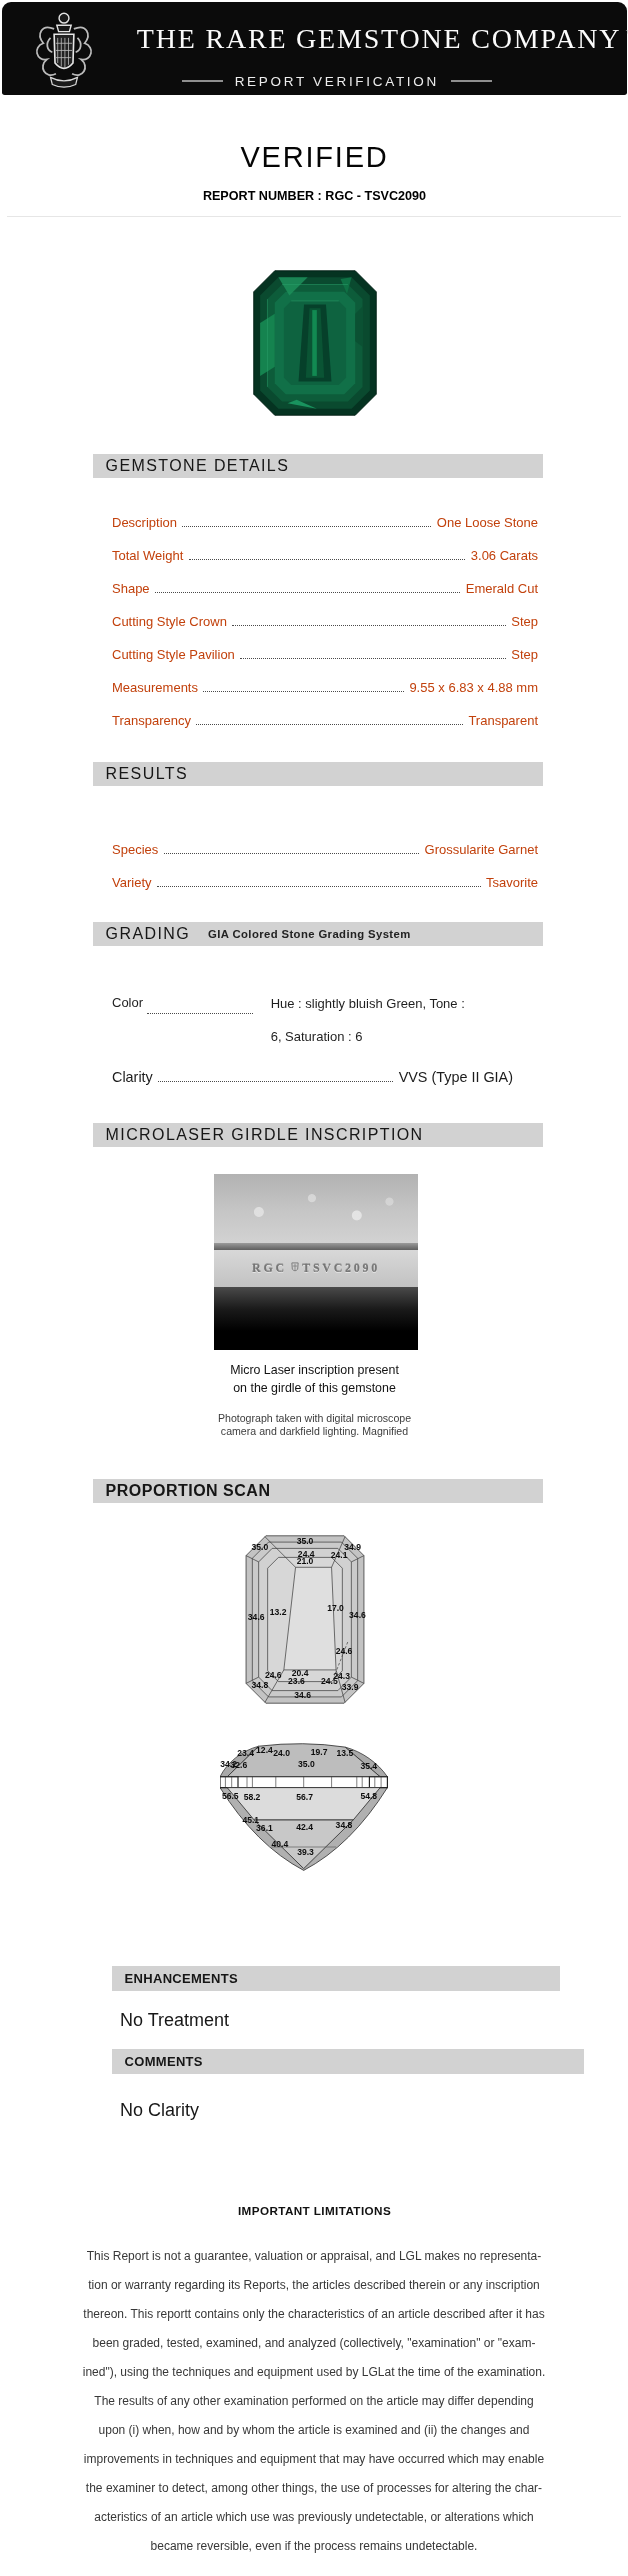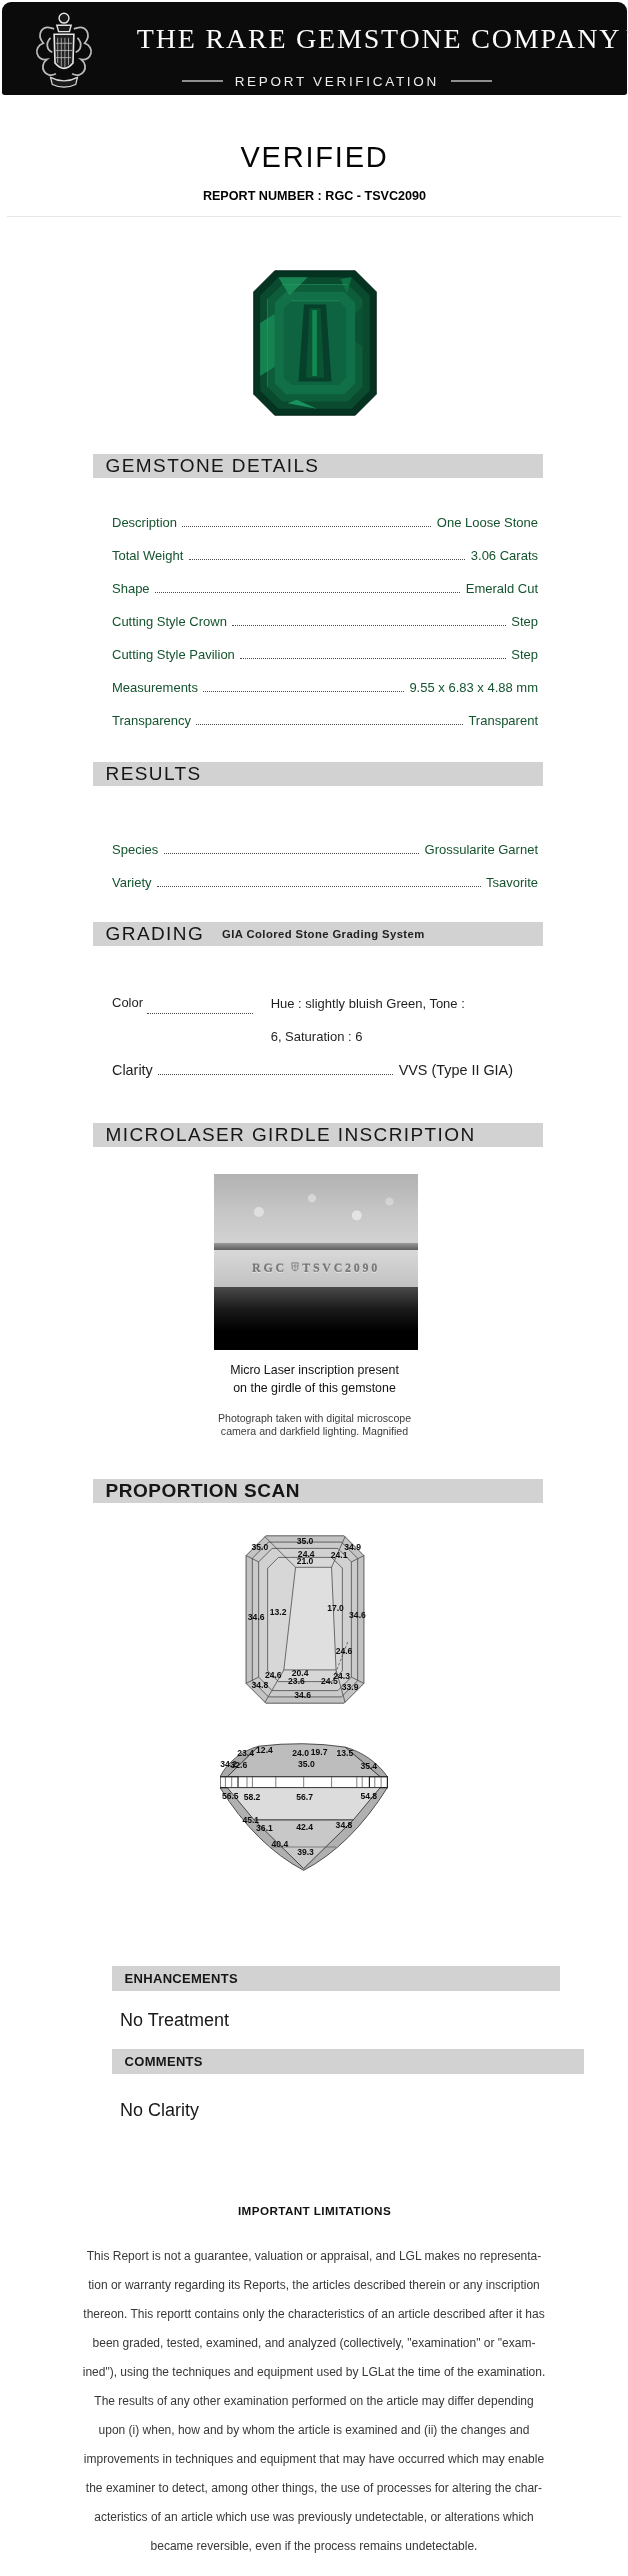--- a/index.html
+++ b/index.html
@@ -24,29 +24,29 @@
             letter-spacing:1.8px;color:#050505;}
   .report-number{left:0;top:189px;width:100%;text-align:center;font-size:12.6px;
                  font-weight:bold;color:#000;}
   .divider{left:7.2px;top:216px;width:614px;height:0.9px;background:#e6e6e6;}
 
   .gem{left:251px;top:267px;width:128px;height:152px;}
 
   
   .bar{height:24px;background:#d2d2d2;display:flex;align-items:center;
        padding-left:12.6px;box-sizing:border-box;}
-  .bar .bar-title{font-size:19px;letter-spacing:1.4px;color:#161616;white-space:nowrap;}
+  .bar .bar-title{font-size:16px;letter-spacing:1.4px;color:#161616;white-space:nowrap;}
   .bar .bar-title.bold{font-weight:bold;letter-spacing:0.5px;}
   .bar .bar-sub{font-size:11.3px;font-weight:600;letter-spacing:0.4px;color:#222;
                 margin-left:18px;white-space:nowrap;}
   .bar-sm{height:25px;}
   .bar-sm .bar-title{font-size:13px;font-weight:bold;letter-spacing:0.3px;}
 
   
-  .rows{font-size:13px;color:#14532d;}
+  .rows{font-size:13px;color:#c2410c;}
   .row{display:flex;align-items:baseline;height:33px;line-height:33px;}
   .row .dots{flex:1;border-bottom:1.8px dotted #4a4a4a;margin:0 5.4px 6.3px 5.4px;}
   .row .lbl{white-space:nowrap;}
   .row .val{white-space:nowrap;}
 
   .grading-color{display:flex;align-items:flex-start;font-size:13px;color:#1f1f1f;}
   .grading-color .lbl{line-height:32px;white-space:nowrap;}
   .grading-color .dots{width:106px;border-bottom:1.8px dotted #4a4a4a;margin:0 5.4px 0 3.6px;height:26px;}
   .grading-color .val{flex:1;line-height:33px;padding-left:12.6px;}
 
@@ -225,21 +225,21 @@
   </div>
   <div class="abs" style="left:112px;top:987px;width:426px;">
     <div class="grading-color">
       <span class="lbl">Color</span>
       <span class="dots"></span>
       <div class="val">
         <div>Hue : slightly bluish Green, Tone :</div>
         <div>6, Saturation : 6</div>
       </div>
     </div>
-    <div class="row" style="margin-top:1px;">
+    <div class="row" style="margin-top:8px;">
       <span class="lbl">Clarity</span>
       <span class="dots"></span>
       <span class="val" style="padding-right:25px;">VVS (Type II GIA)</span>
     </div>
   </div>
 
   <div class="abs bar" style="left:93px;top:1123px;width:450px;">
     <span class="bar-title">MICROLASER GIRDLE INSCRIPTION</span>
   </div>
   <div class="abs photo">
@@ -359,21 +359,21 @@
       <polygon points="8,54 178,54 148,90 38,90" fill="#dcdcdc" stroke="#2a2a2a" stroke-width="0.9"></polygon>
       <polygon points="38,90 148,90 93,144" fill="#c8c8c8" stroke="#2a2a2a" stroke-width="0.9"></polygon>
       <line x1="57" y1="120" x2="129" y2="120" stroke="#555" stroke-width="0.7"></line>
     </svg>
     
   
       <span class="dlabel" style="left: 15%; top: 10%;">23.4</span>
     
       <span class="dlabel" style="left: 26%; top: 8%;">12.4</span>
     
-      <span class="dlabel" style="left: 36%; top: 10.5%; margin-left: 19px;">24.0</span>
+      <span class="dlabel" style="left: 36%; top: 10.5%;">24.0</span>
     
       <span class="dlabel" style="left: 58%; top: 9.5%;">19.7</span>
     
       <span class="dlabel" style="left: 73%; top: 10%;">13.5</span>
     
       <span class="dlabel" style="left: 5%; top: 18.5%;">34.2</span>
     
       <span class="dlabel" style="left: 11%; top: 19%;">32.6</span>
     
       <span class="dlabel" style="left: 50.5%; top: 18.5%;">35.0</span>

